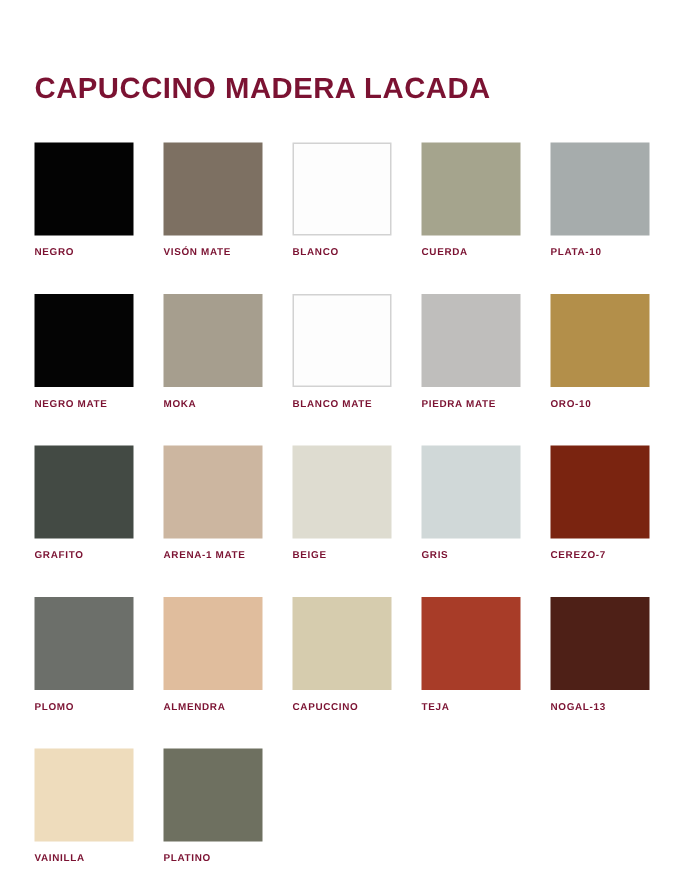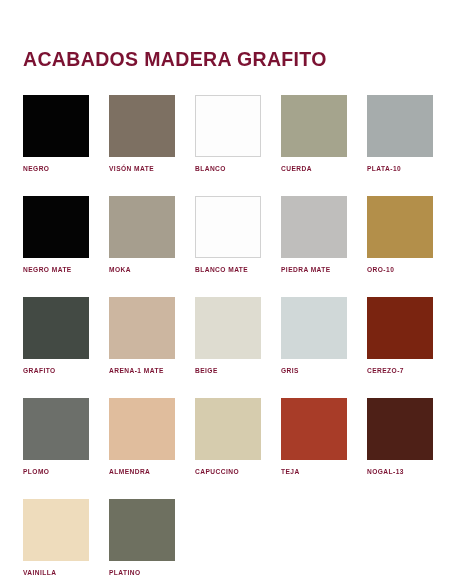--- a/index.html
+++ b/index.html
@@ -82,21 +82,21 @@
     color: #7B1232;
     white-space: nowrap;
   }
 </style>
 </head>
 <body>
 
 <div id="page">
 
   <div id="title-bar">
-    <h1 id="page-title">ACABADOS MADERA GRAFITO</h1>
+    <h1 id="page-title">CAPUCCINO MADERA LACADA</h1>
   </div>
 
   <div id="swatch-grid">
       <div class="swatch-row">
         <div class="swatch-cell">
           <span class="swatch-chip" style="background: rgb(3, 3, 3);"></span>
           <span class="swatch-label">NEGRO</span>
         </div>
         <div class="swatch-cell">
           <span class="swatch-chip" style="background: rgb(125, 112, 98);"></span>

